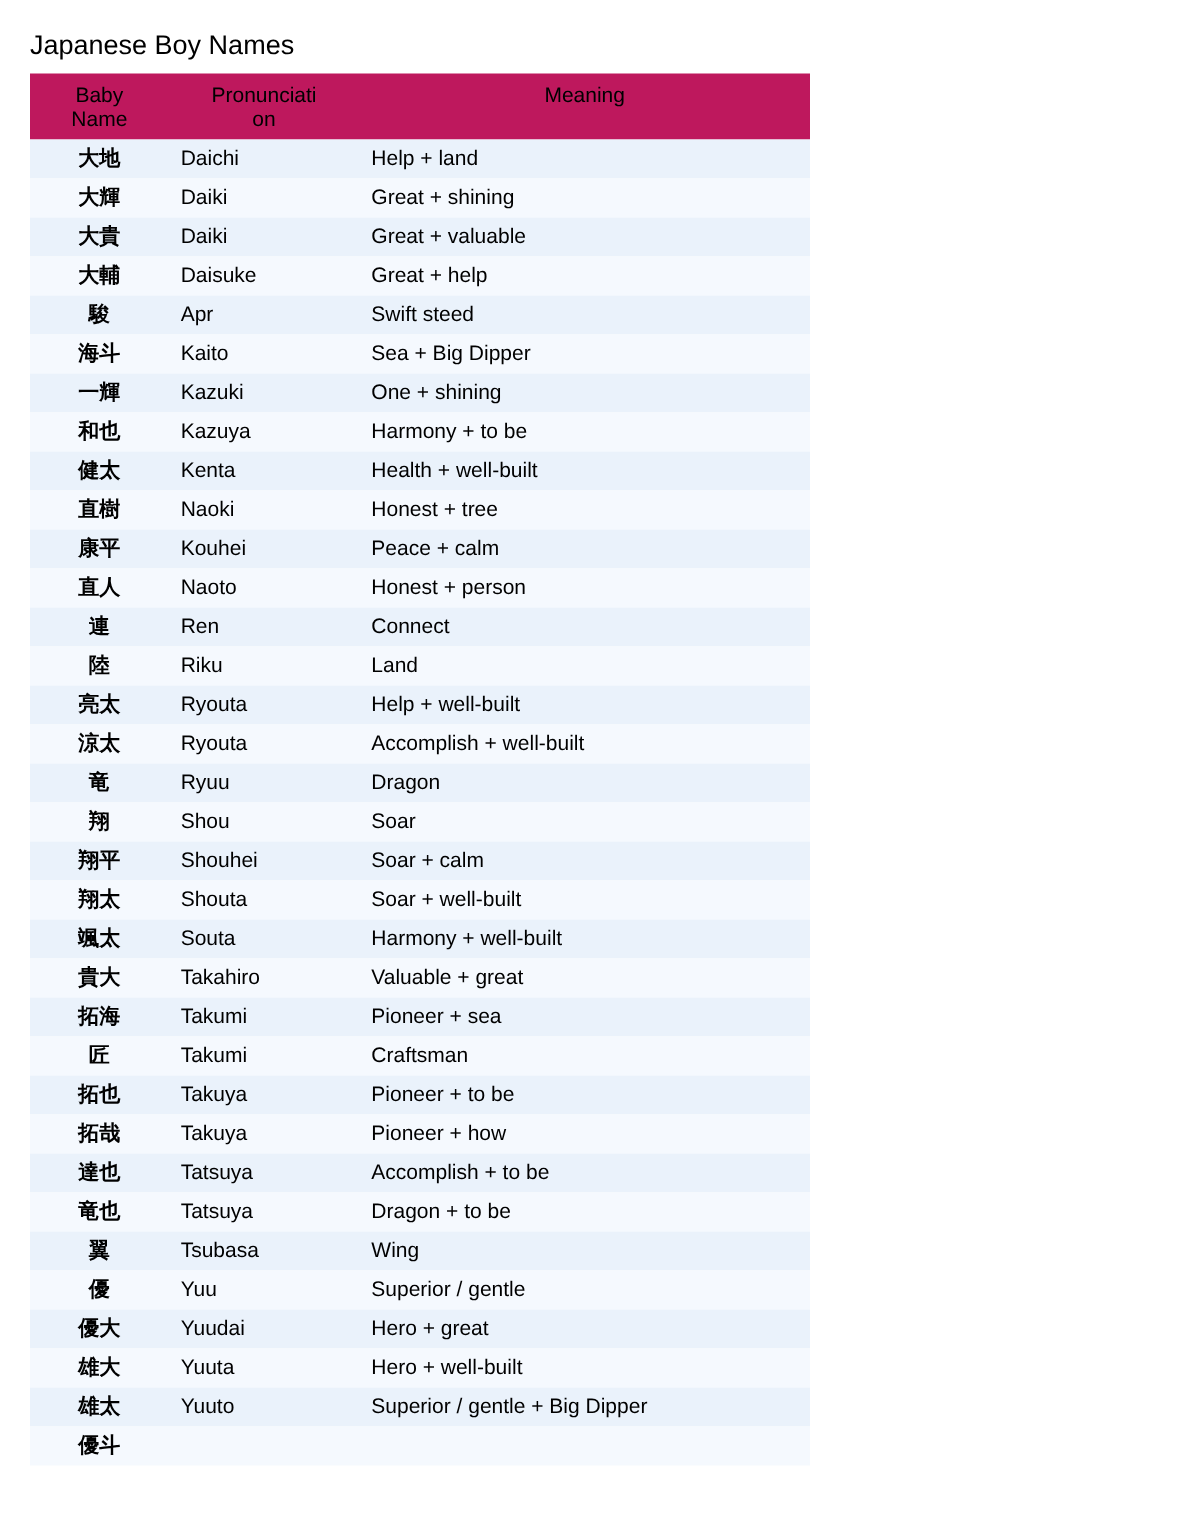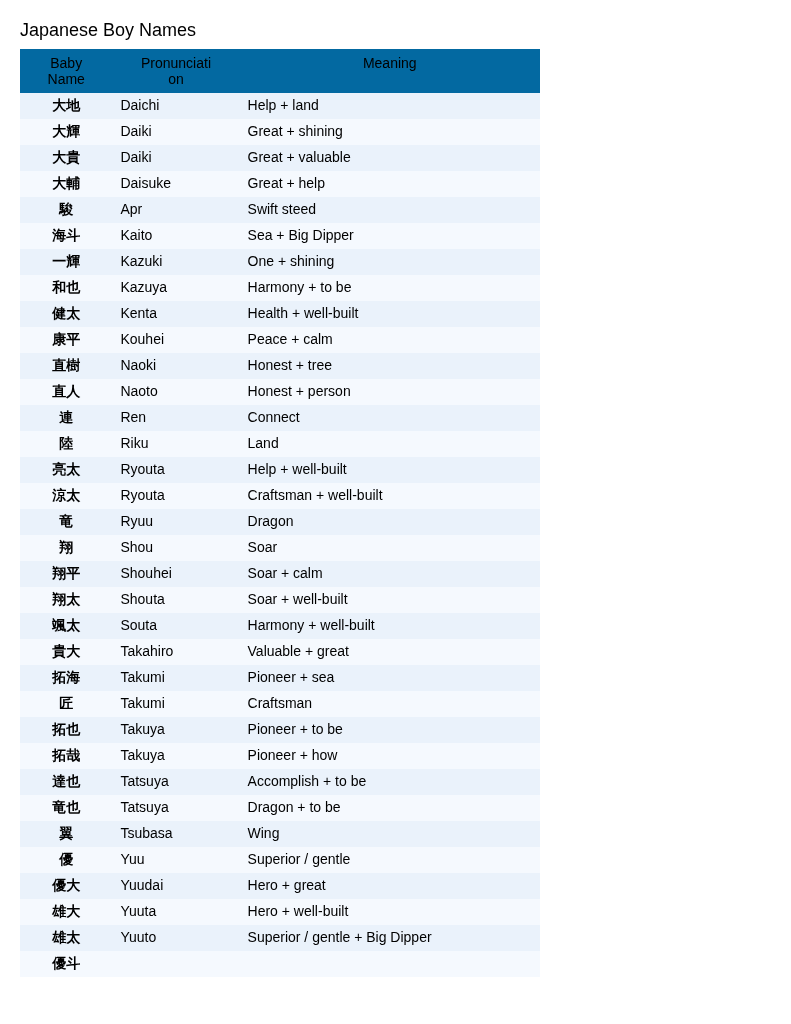--- a/index.html
+++ b/index.html
@@ -23,21 +23,21 @@
     .names-table {
       border-collapse: collapse;
       width: 520px;
     }
     .names-table th, .names-table td {
       padding: 4px 8px;
       vertical-align: top;
       font-size: 14px;
     }
     .names-table thead tr th {
-      background-color: #0369a1;
+      background-color: #be185d;
       font-weight: normal;
       border: none;
       padding-top: 6px;
       padding-bottom: 6px;
     }
     .names-table tbody tr:nth-child(odd) {
       background-color: #eaf2fb;
     }
     .names-table tbody tr:nth-child(even) {
       background-color: #f5f9fe;
@@ -111,30 +111,30 @@
         <td class="col-kanji">和也</td>
         <td class="col-pronunciation">Kazuya</td>
         <td class="col-meaning">Harmony + to be</td>
       </tr>
       <tr>
         <td class="col-kanji">健太</td>
         <td class="col-pronunciation">Kenta</td>
         <td class="col-meaning">Health + well-built</td>
       </tr>
       <tr>
+        <td class="col-kanji">直樹</td>
+        <td class="col-pronunciation">Naoki</td>
+        <td class="col-meaning">Honest + tree</td>
+      </tr>
+      <tr>
         <td class="col-kanji">康平</td>
         <td class="col-pronunciation">Kouhei</td>
         <td class="col-meaning">Peace + calm</td>
       </tr>
       <tr>
-        <td class="col-kanji">直樹</td>
-        <td class="col-pronunciation">Naoki</td>
-        <td class="col-meaning">Honest + tree</td>
-      </tr>
-      <tr>
         <td class="col-kanji">直人</td>
         <td class="col-pronunciation">Naoto</td>
         <td class="col-meaning">Honest + person</td>
       </tr>
       <tr>
         <td class="col-kanji">連</td>
         <td class="col-pronunciation">Ren</td>
         <td class="col-meaning">Connect</td>
       </tr>
       <tr>
@@ -143,21 +143,21 @@
         <td class="col-meaning">Land</td>
       </tr>
       <tr>
         <td class="col-kanji">亮太</td>
         <td class="col-pronunciation">Ryouta</td>
         <td class="col-meaning">Help + well-built</td>
       </tr>
       <tr>
         <td class="col-kanji">涼太</td>
         <td class="col-pronunciation">Ryouta</td>
-        <td class="col-meaning">Craftsman + well-built</td>
+        <td class="col-meaning">Accomplish + well-built</td>
       </tr>
       <tr>
         <td class="col-kanji">竜</td>
         <td class="col-pronunciation">Ryuu</td>
         <td class="col-meaning">Dragon</td>
       </tr>
       <tr>
         <td class="col-kanji">翔</td>
         <td class="col-pronunciation">Shou</td>
         <td class="col-meaning">Soar</td>

